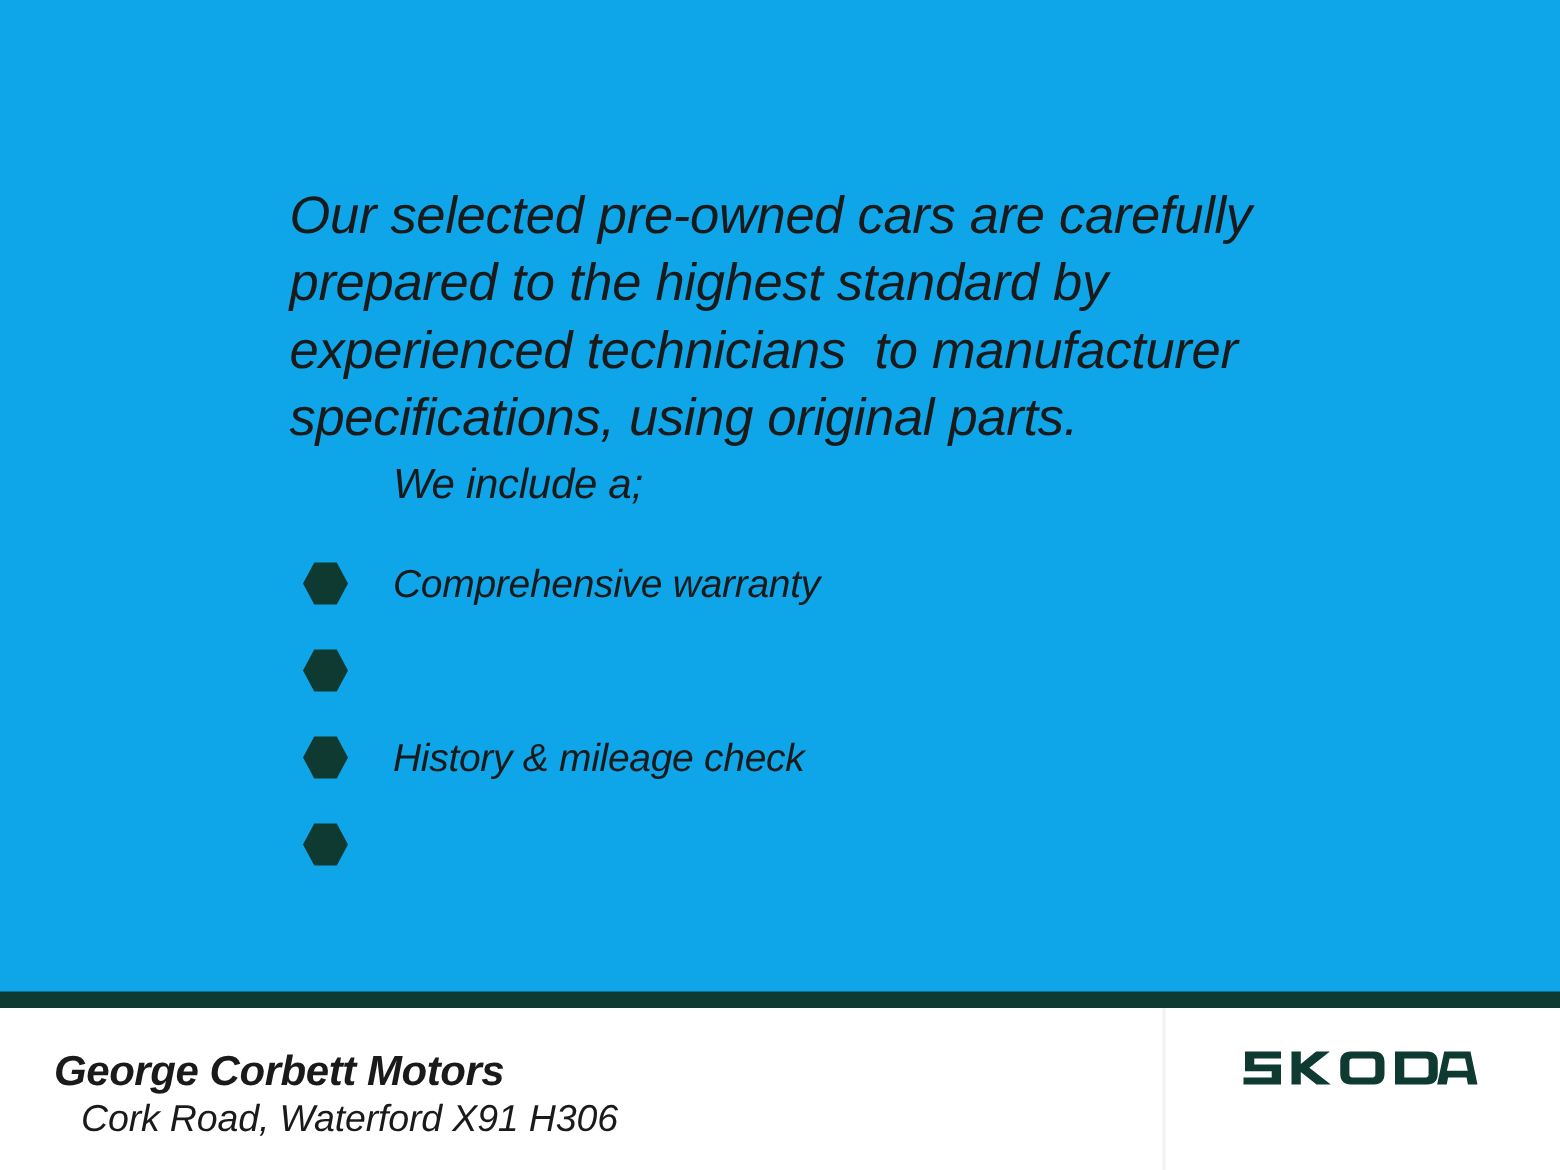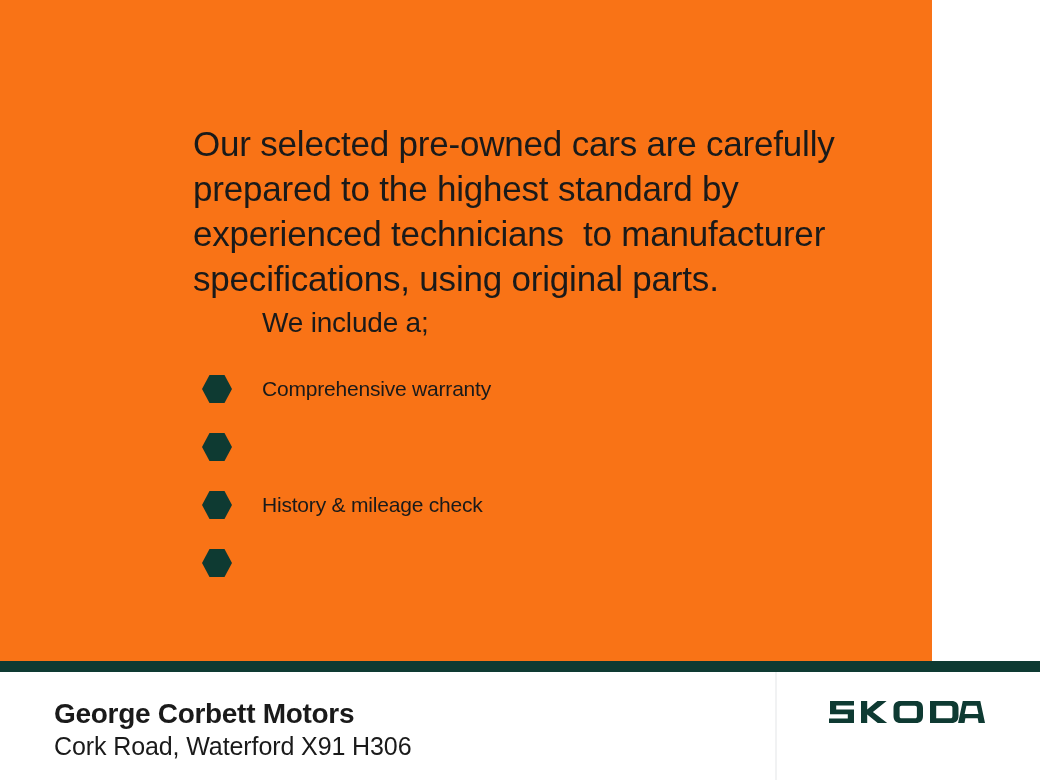--- a/index.html
+++ b/index.html
@@ -8,23 +8,24 @@
   }
   body {
     width: 1040px;
     height: 780px;
     background: #ffffff;
     font-family: "Liberation Sans", sans-serif;
     overflow: hidden;
   }
   .slide {
     position: relative;
-    width: 932px;
+    width: 1040px;
     height: 780px;
-    background: #f97316;
+    background: #0ea5e9;
+    font-style: italic;
   }
 
   
   .headline {
     position: absolute;
     left: 193px;
     top: 86px;
     width: 700px;
     font-size: 35px;
     line-height: 45px;
@@ -62,21 +63,21 @@
     height: 58px;
   }
   .hex-bullet {
     flex: 0 0 auto;
     width: 34px;
     height: 34px;
     margin-right: 28px;
     display: block;
   }
   .bullet-text {
-    font-size: 21px;
+    font-size: 26px;
     line-height: 38px;
     color: #1a1a1a;
     font-weight: 400;
     letter-spacing: -0.2px;
     white-space: nowrap;
   }
 
   
   .footer-rule {
     position: absolute;
@@ -97,21 +98,21 @@
   .footer-divider {
     position: absolute;
     left: 775px;
     top: 672px;
     width: 2px;
     height: 108px;
     background: #f1f2f3;
   }
   .dealer-name {
     position: absolute;
-    left: 54px;
+    left: 36px;
     top: 697px;
     font-size: 28px;
     line-height: 34px;
     color: #1a1a1a;
     font-weight: 700;
     letter-spacing: -0.3px;
     text-align: center;
   }
   .dealer-address {
     position: absolute;

